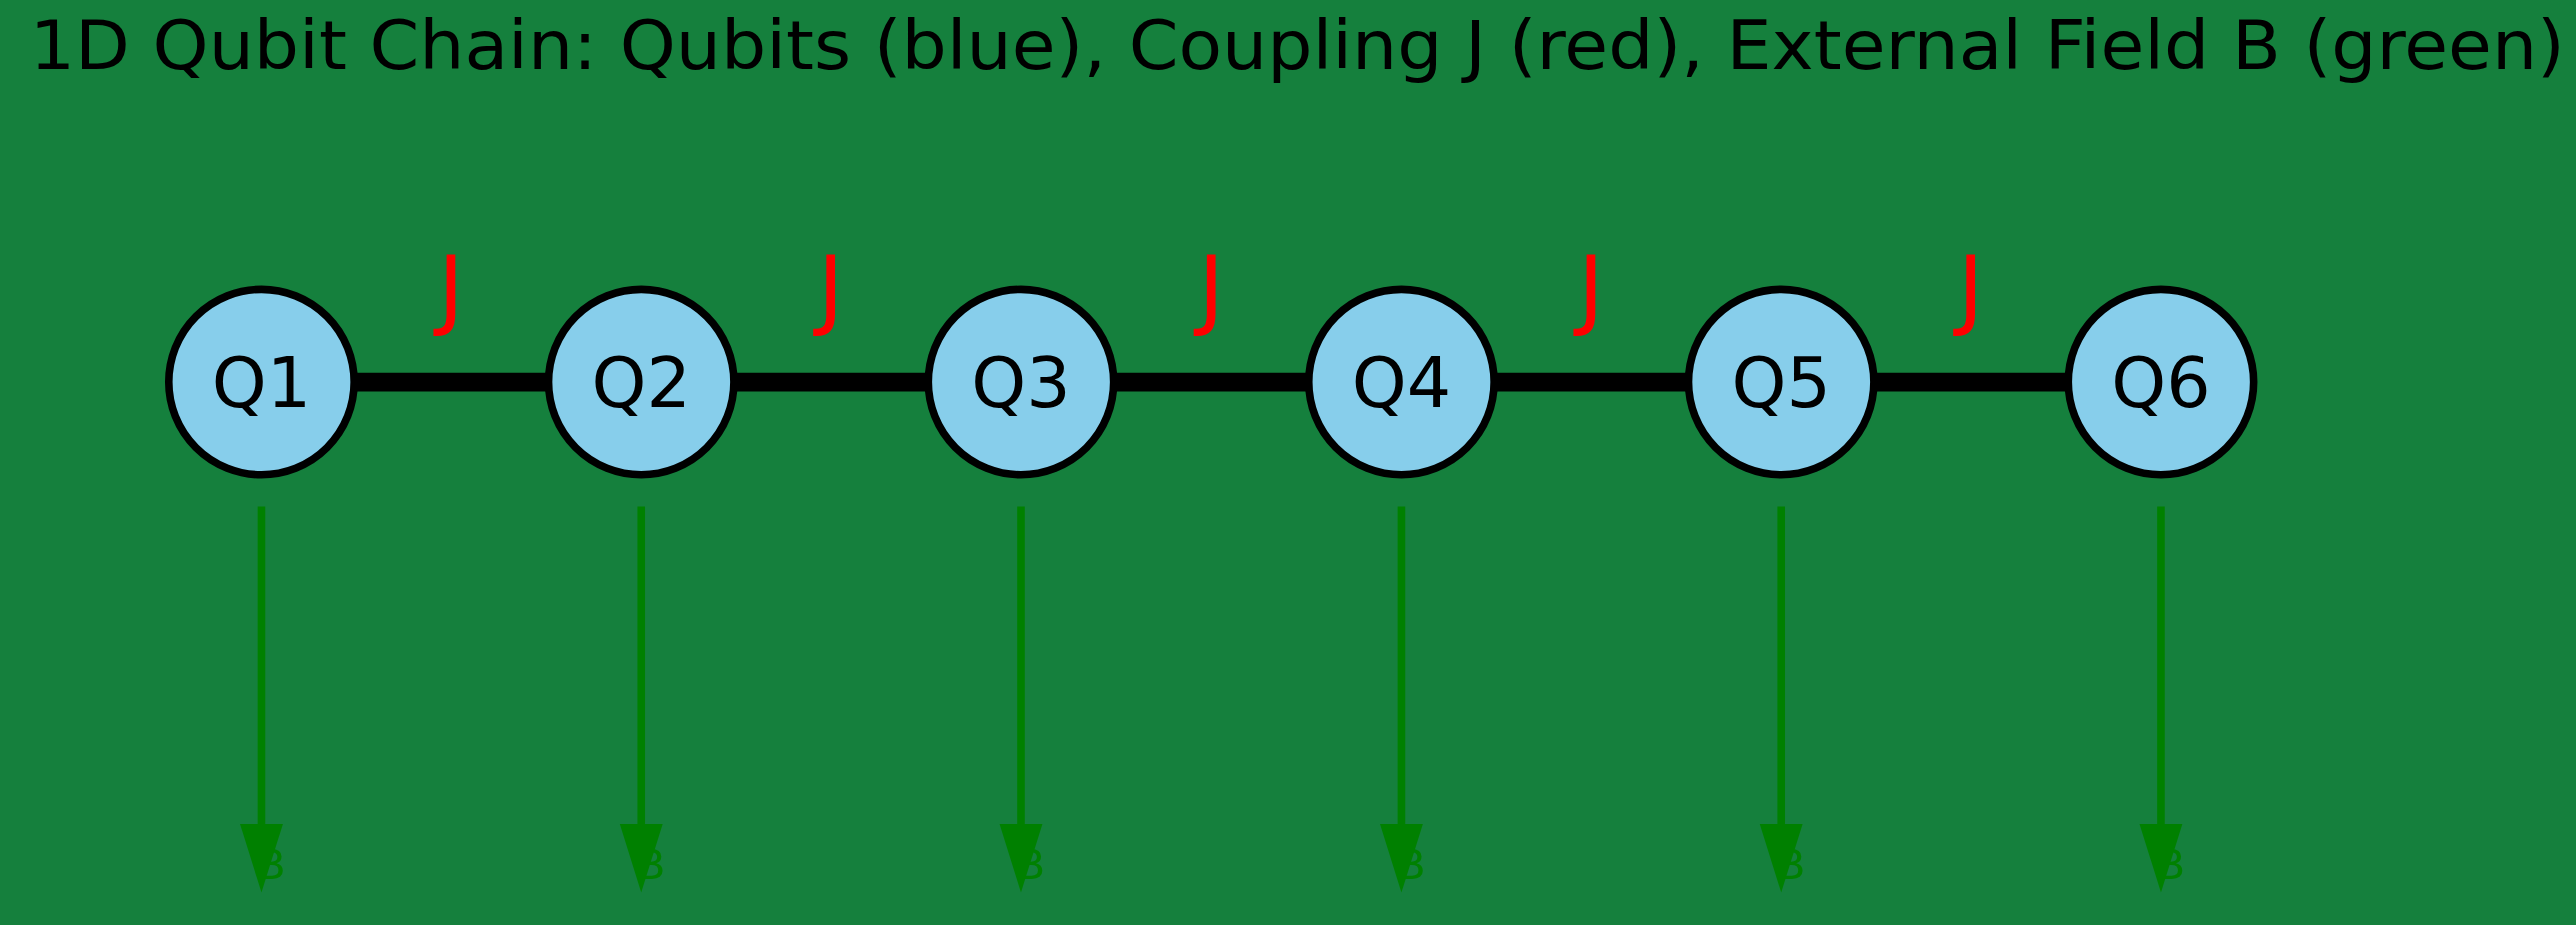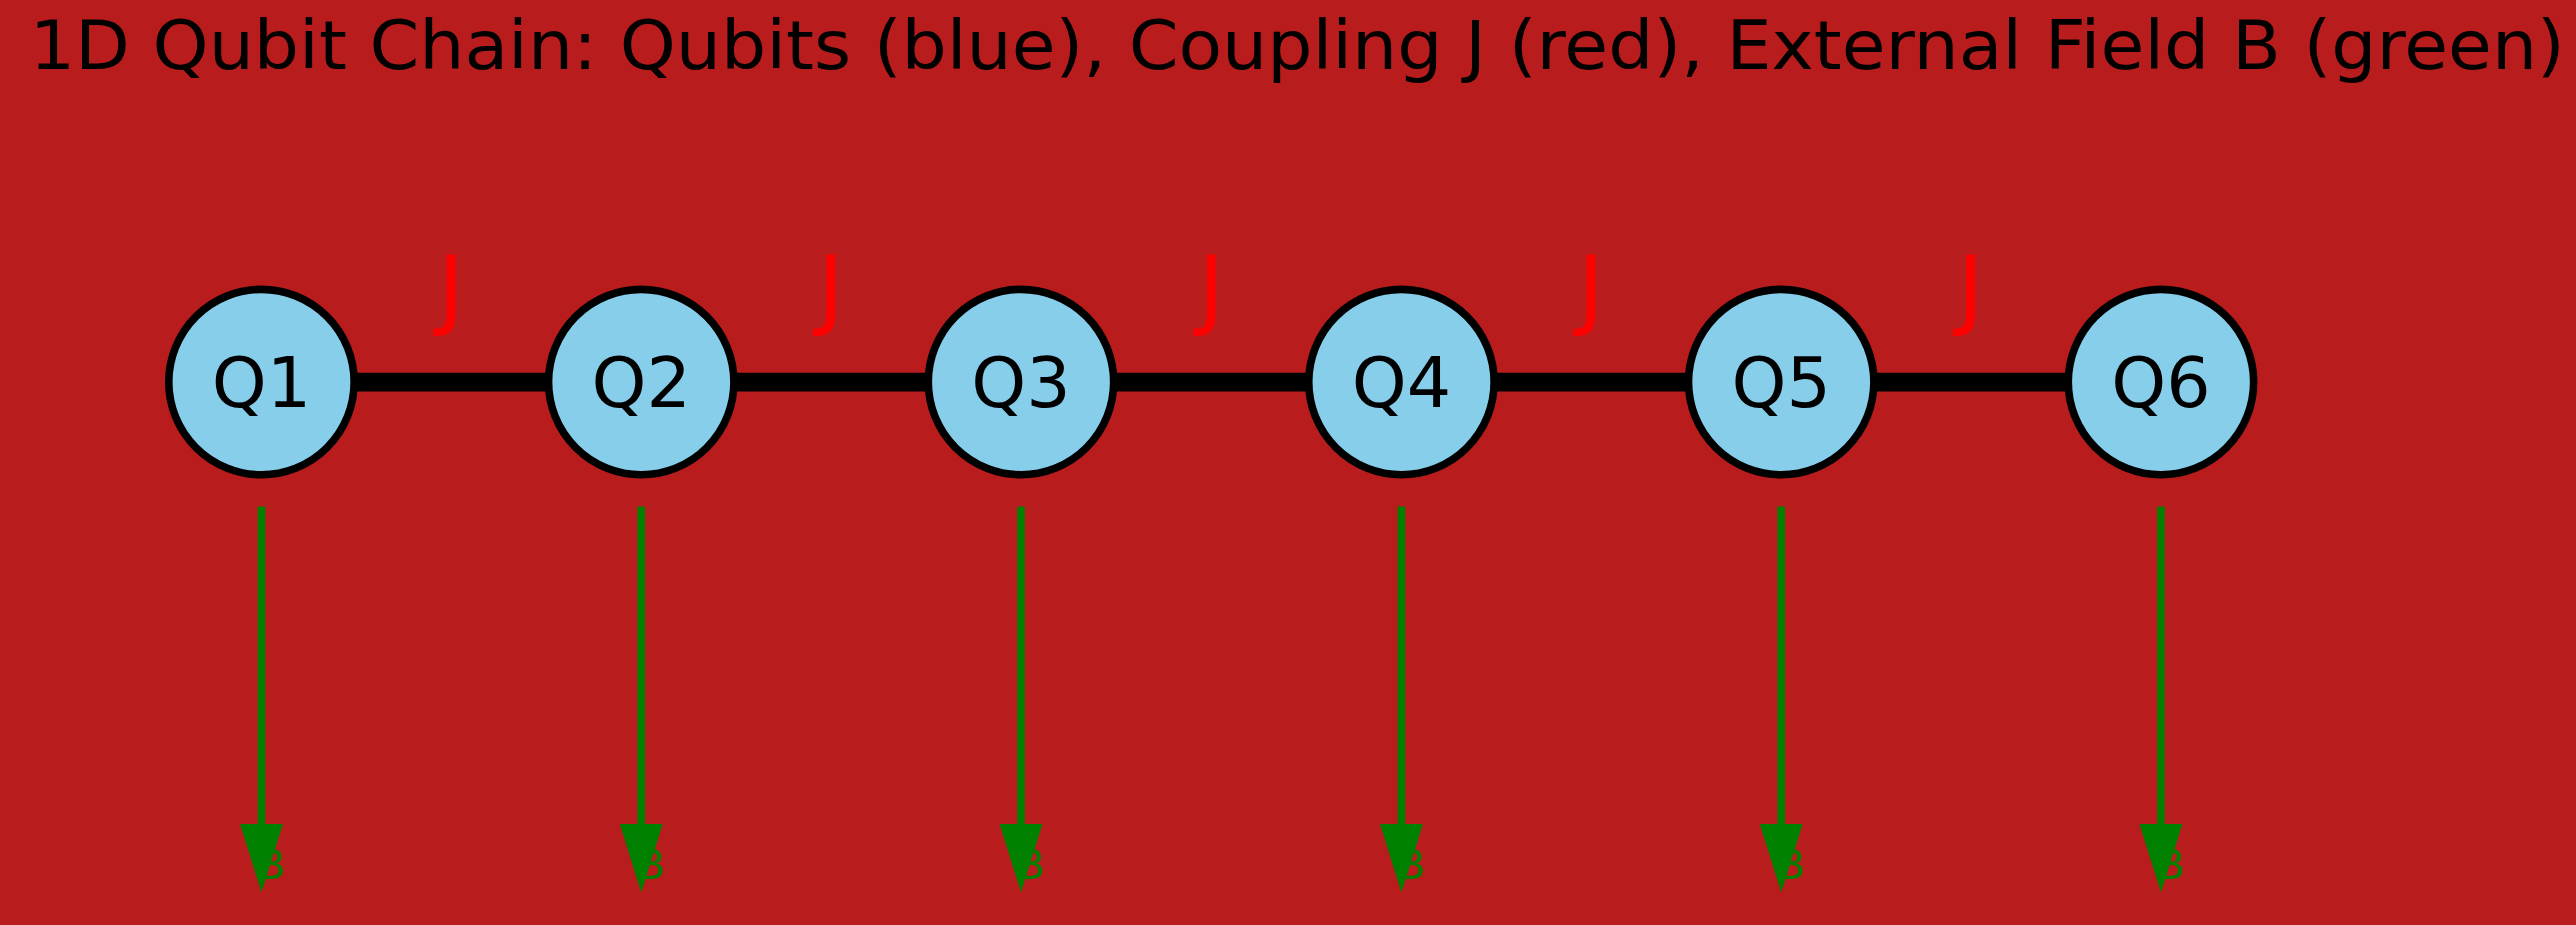--- a/index.html
+++ b/index.html
@@ -9,21 +9,21 @@
   }
   body {
     width: 2576px;
     height: 926px;
     font-family: "DejaVu Sans", sans-serif;
   }
   #stage {
     position: relative;
     width: 2576px;
     height: 926px;
-    background: #b91c1c;
+    background: #15803d;
     overflow: hidden;
   }
   svg text {
     font-family: "DejaVu Sans", sans-serif;
   }
   .figure-title {
     font-size: 98px;
   }
   .qubit-label {
     font-size: 101px;

